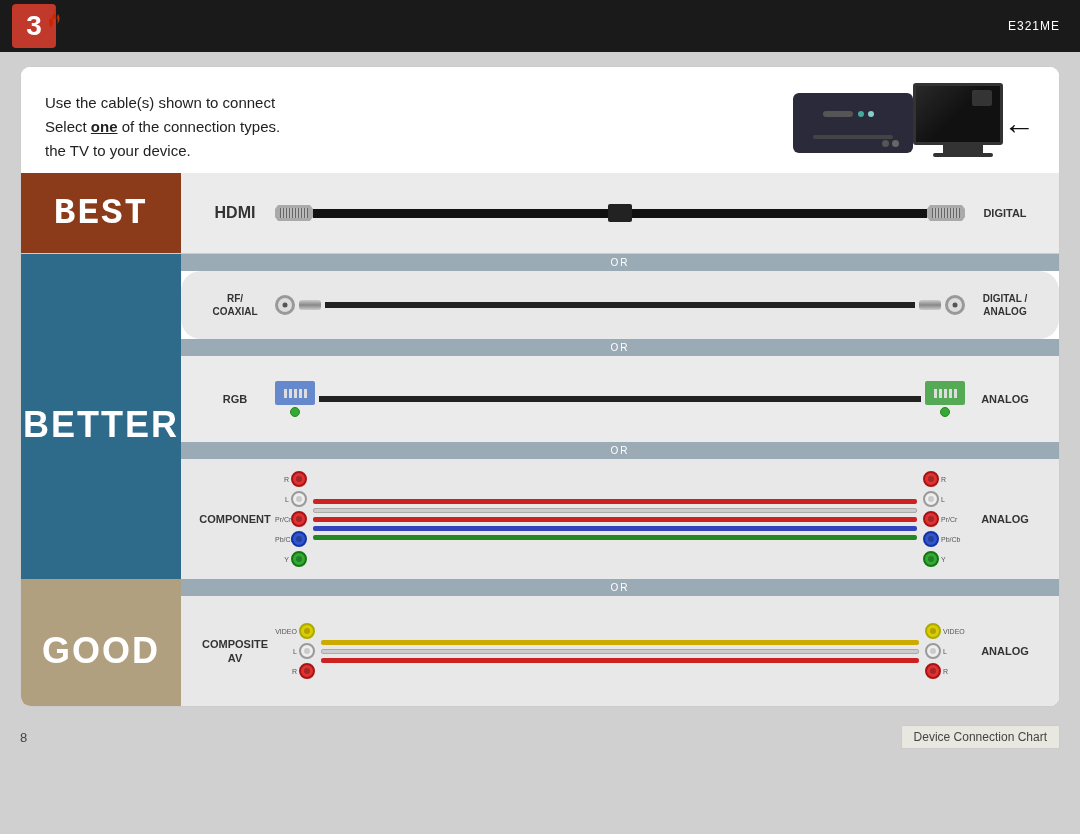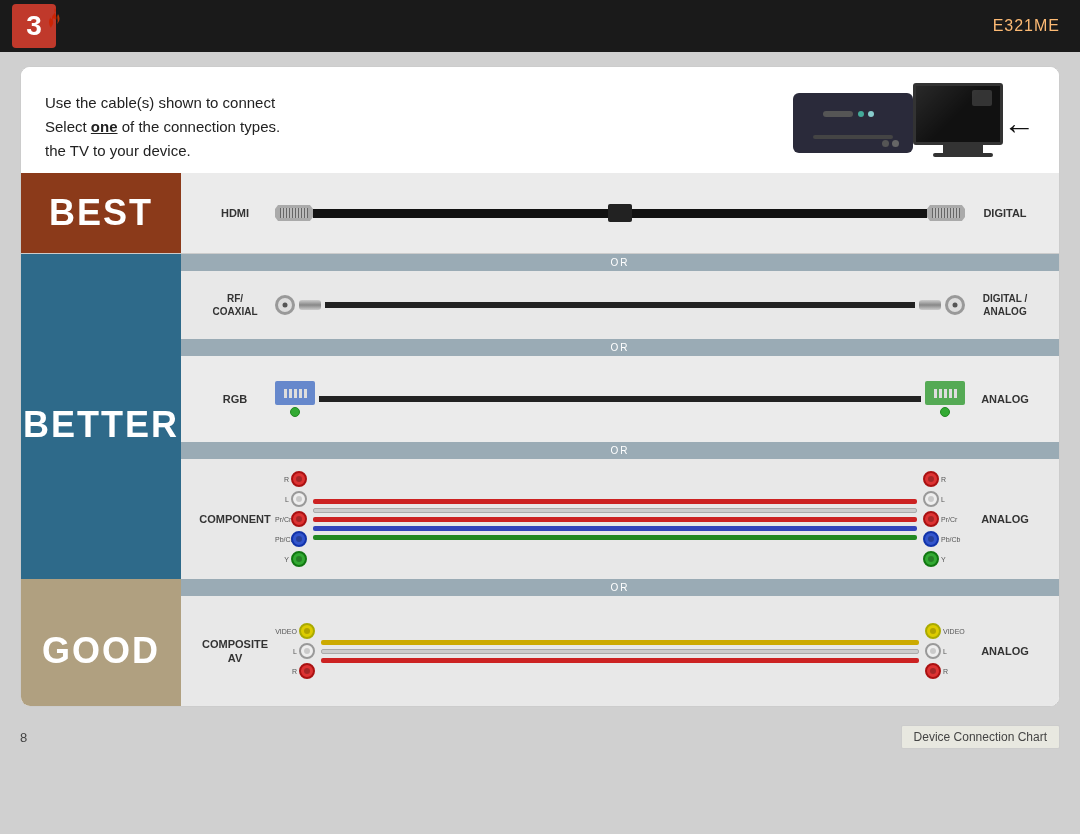--- a/index.html
+++ b/index.html
@@ -37,22 +37,22 @@
     .flame-icon {
       position: absolute;
       top: 4px;
       right: -8px;
       width: 18px;
       height: 22px;
     }
     .model-number {
       position: absolute;
       right: 20px;
-      color: #fdba74;
-      font-size: 16px;
+      color: #ffffff;
+      font-size: 12px;
       letter-spacing: 1px;
     }
 
     
     .main-content {
       margin: 14px 20px;
       background: white;
       border-radius: 10px;
       overflow: hidden;
       border: 1px solid #ccc;
@@ -144,27 +144,28 @@
     .quality-label {
       width: 160px;
       display: flex;
       align-items: center;
       justify-content: center;
       color: white;
       font-size: 36px;
       font-weight: bold;
       letter-spacing: 2px;
       text-align: center;
+      font-family: Liberation Mono, monospace;
     }
     .quality-best { background: #8b3a1a; }
 
     .conn-label-left {
       width: 80px;
       text-align: center;
-      font-size: 11px;
+      font-size: 16px;
       font-weight: bold;
       color: #333;
       text-transform: uppercase;
       line-height: 1.3;
     }
     .conn-label-right {
       width: 80px;
       text-align: center;
       font-size: 11px;
       font-weight: bold;
@@ -330,21 +331,21 @@
 
   <div style="display:flex;">
     <div style="width:160px;background:#2e6a8a;"></div>
     <div style="flex:1;background:#9aabb5;color:white;text-align:center;padding:3px;font-size:10px;letter-spacing:2px;">OR</div>
   </div>
 
   <div class="better-section">
     <div class="better-left">BETTER</div>
     <div class="better-rows">
 
-      <div style="display:flex;align-items:center;padding:10px 14px;background:#e8e8e8;min-height:68px;">
+      <div style="display:flex;align-items:center;padding:10px 14px;background:#e8e8e8;min-height:68px;border-radius:20px;">
         <div class="conn-label-left" style="font-size:10px;font-weight:bold;color:#333;text-transform:uppercase;line-height:1.3;width:80px;text-align:center;">RF/<br>COAXIAL</div>
         <div style="flex:1;display:flex;align-items:center;gap:4px;">
 
           <div style="width:20px;height:20px;border-radius:50%;border:3px solid #999;background:#ddd;position:relative;flex-shrink:0;">
             <div style="position:absolute;top:50%;left:50%;transform:translate(-50%,-50%);width:5px;height:5px;border-radius:50%;background:#555;"></div>
           </div>
           <div style="width:22px;height:10px;background:linear-gradient(to bottom,#ccc,#888,#ccc);border-radius:3px;flex-shrink:0;"></div>
           <div style="flex:1;height:6px;background:#222;"></div>
           <div style="width:22px;height:10px;background:linear-gradient(to bottom,#ccc,#888,#ccc);border-radius:3px;flex-shrink:0;"></div>
           <div style="width:20px;height:20px;border-radius:50%;border:3px solid #999;background:#ddd;position:relative;flex-shrink:0;">

